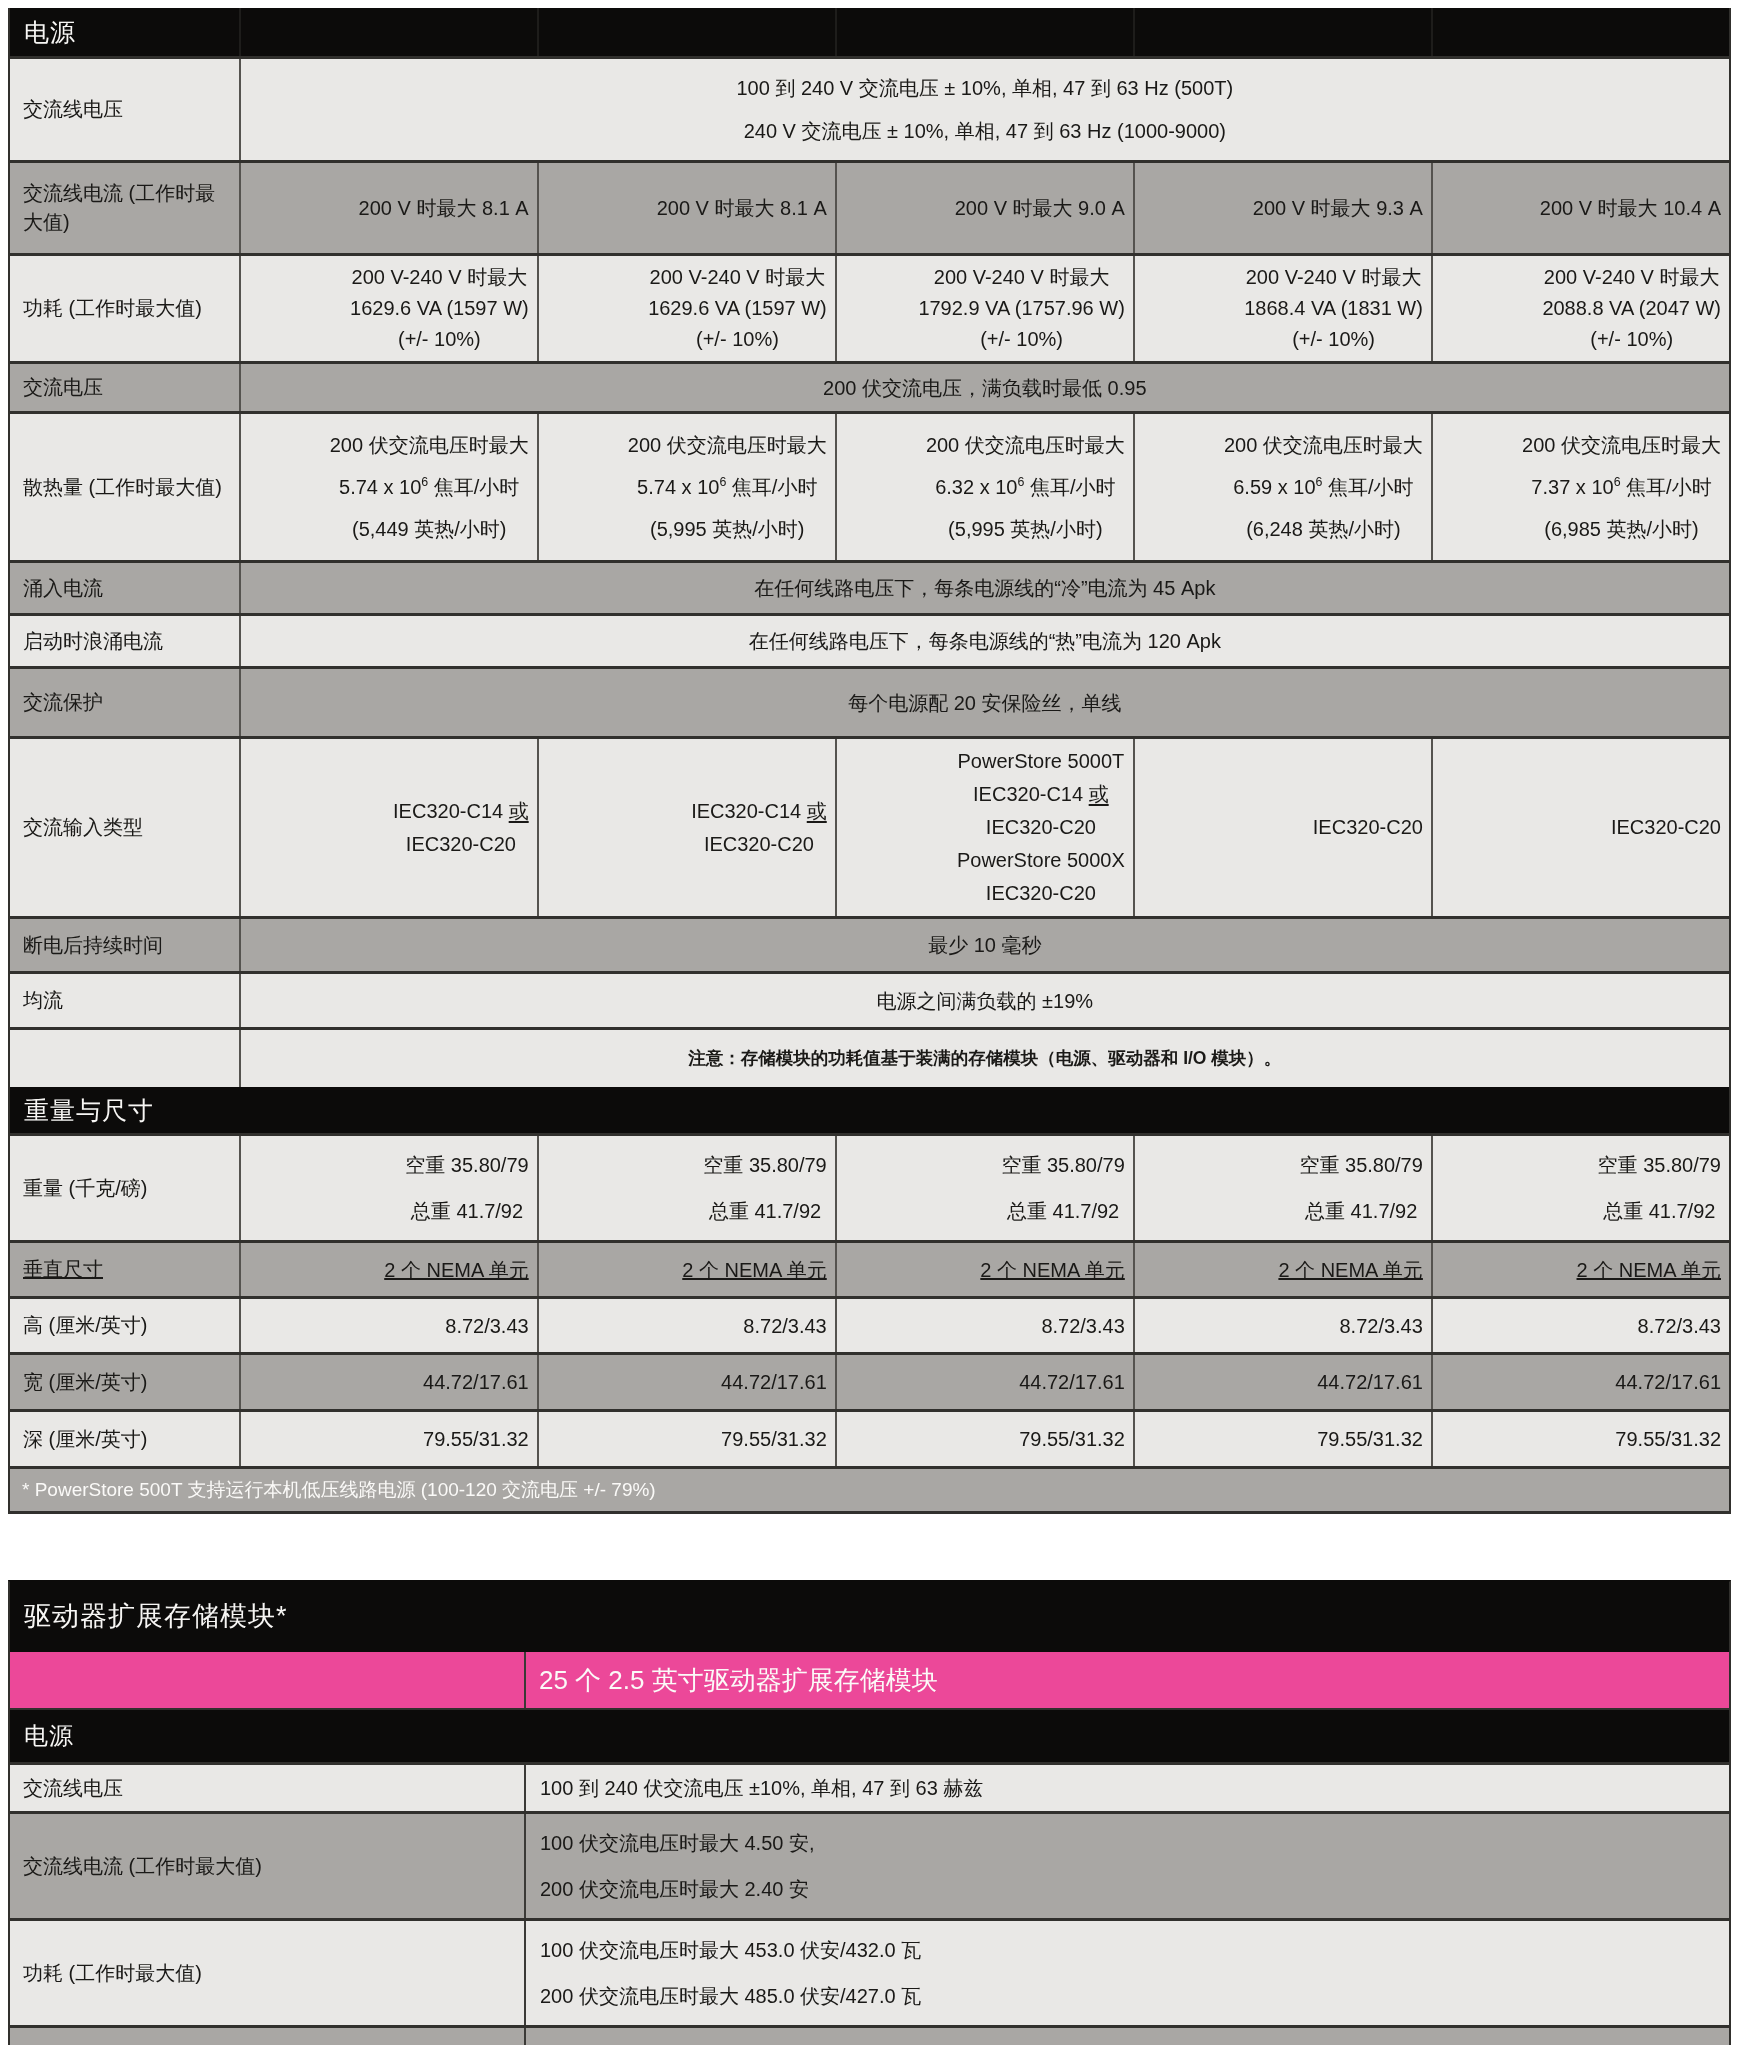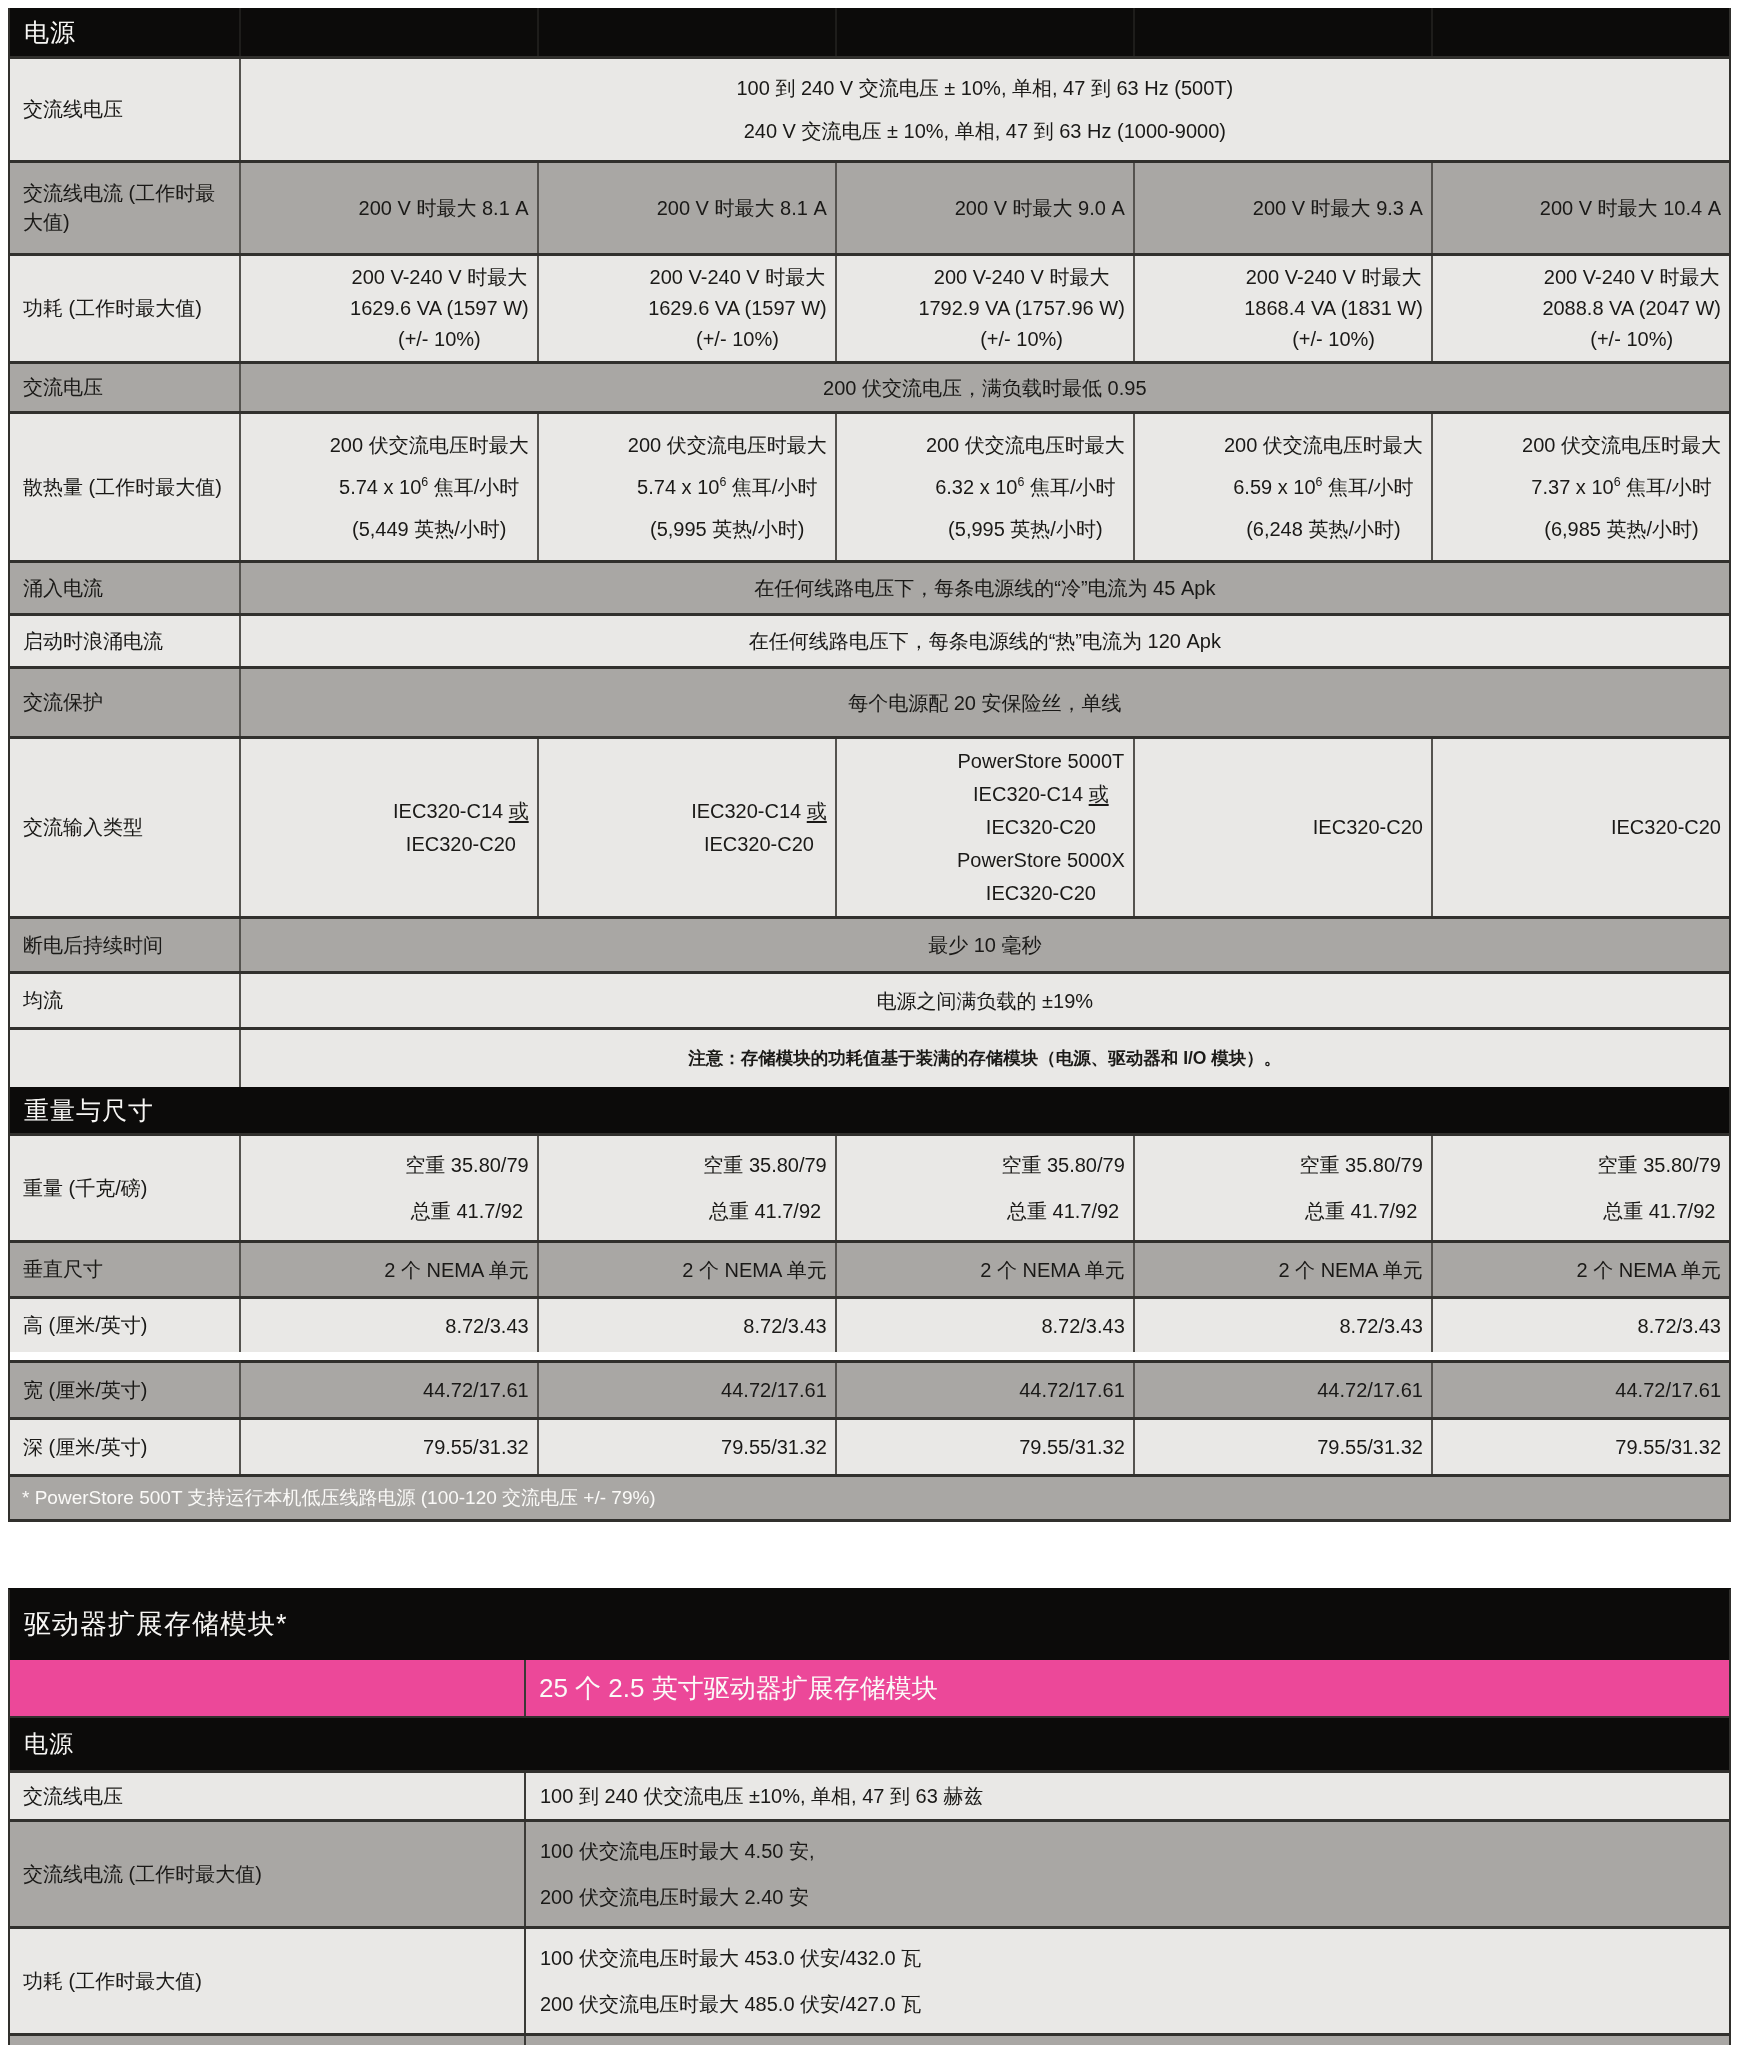--- a/index.html
+++ b/index.html
@@ -235,21 +235,21 @@
           <div class="cell colv">
             <span style="line-height: 2.3;">空重 35.80/79<br>总重 41.7/92</span>
           </div>
           <div class="cell colv">
             <span style="line-height: 2.3;">空重 35.80/79<br>总重 41.7/92</span>
           </div>
           <div class="cell colv" style="flex: 1 1 0px;">
             <span style="line-height: 2.3;">空重 35.80/79<br>总重 41.7/92</span>
           </div>
         </div>
-        <div class="trow gray" style="min-height: 56px;">
+        <div class="trow gray" style="min-height: 56px; text-decoration: underline;">
           <div class="cell label">
             <span style="line-height: 1.45;">垂直尺寸</span>
           </div>
           <div class="cell colv">
             <span style="line-height: 1.4;">2 个 NEMA 单元</span>
           </div>
           <div class="cell colv">
             <span style="line-height: 1.4;">2 个 NEMA 单元</span>
           </div>
           <div class="cell colv">
@@ -275,21 +275,21 @@
           <div class="cell colv">
             <span style="line-height: 1.4;">8.72/3.43</span>
           </div>
           <div class="cell colv">
             <span style="line-height: 1.4;">8.72/3.43</span>
           </div>
           <div class="cell colv" style="flex: 1 1 0px;">
             <span style="line-height: 1.4;">8.72/3.43</span>
           </div>
         </div>
-        <div class="trow gray" style="min-height: 57px; margin-top: 8px;">
+        <div class="trow gray" style="min-height: 57px;">
           <div class="cell label">
             <span style="line-height: 1.45;">宽 (厘米/英寸)</span>
           </div>
           <div class="cell colv">
             <span style="line-height: 1.4;">44.72/17.61</span>
           </div>
           <div class="cell colv">
             <span style="line-height: 1.4;">44.72/17.61</span>
           </div>
           <div class="cell colv">

